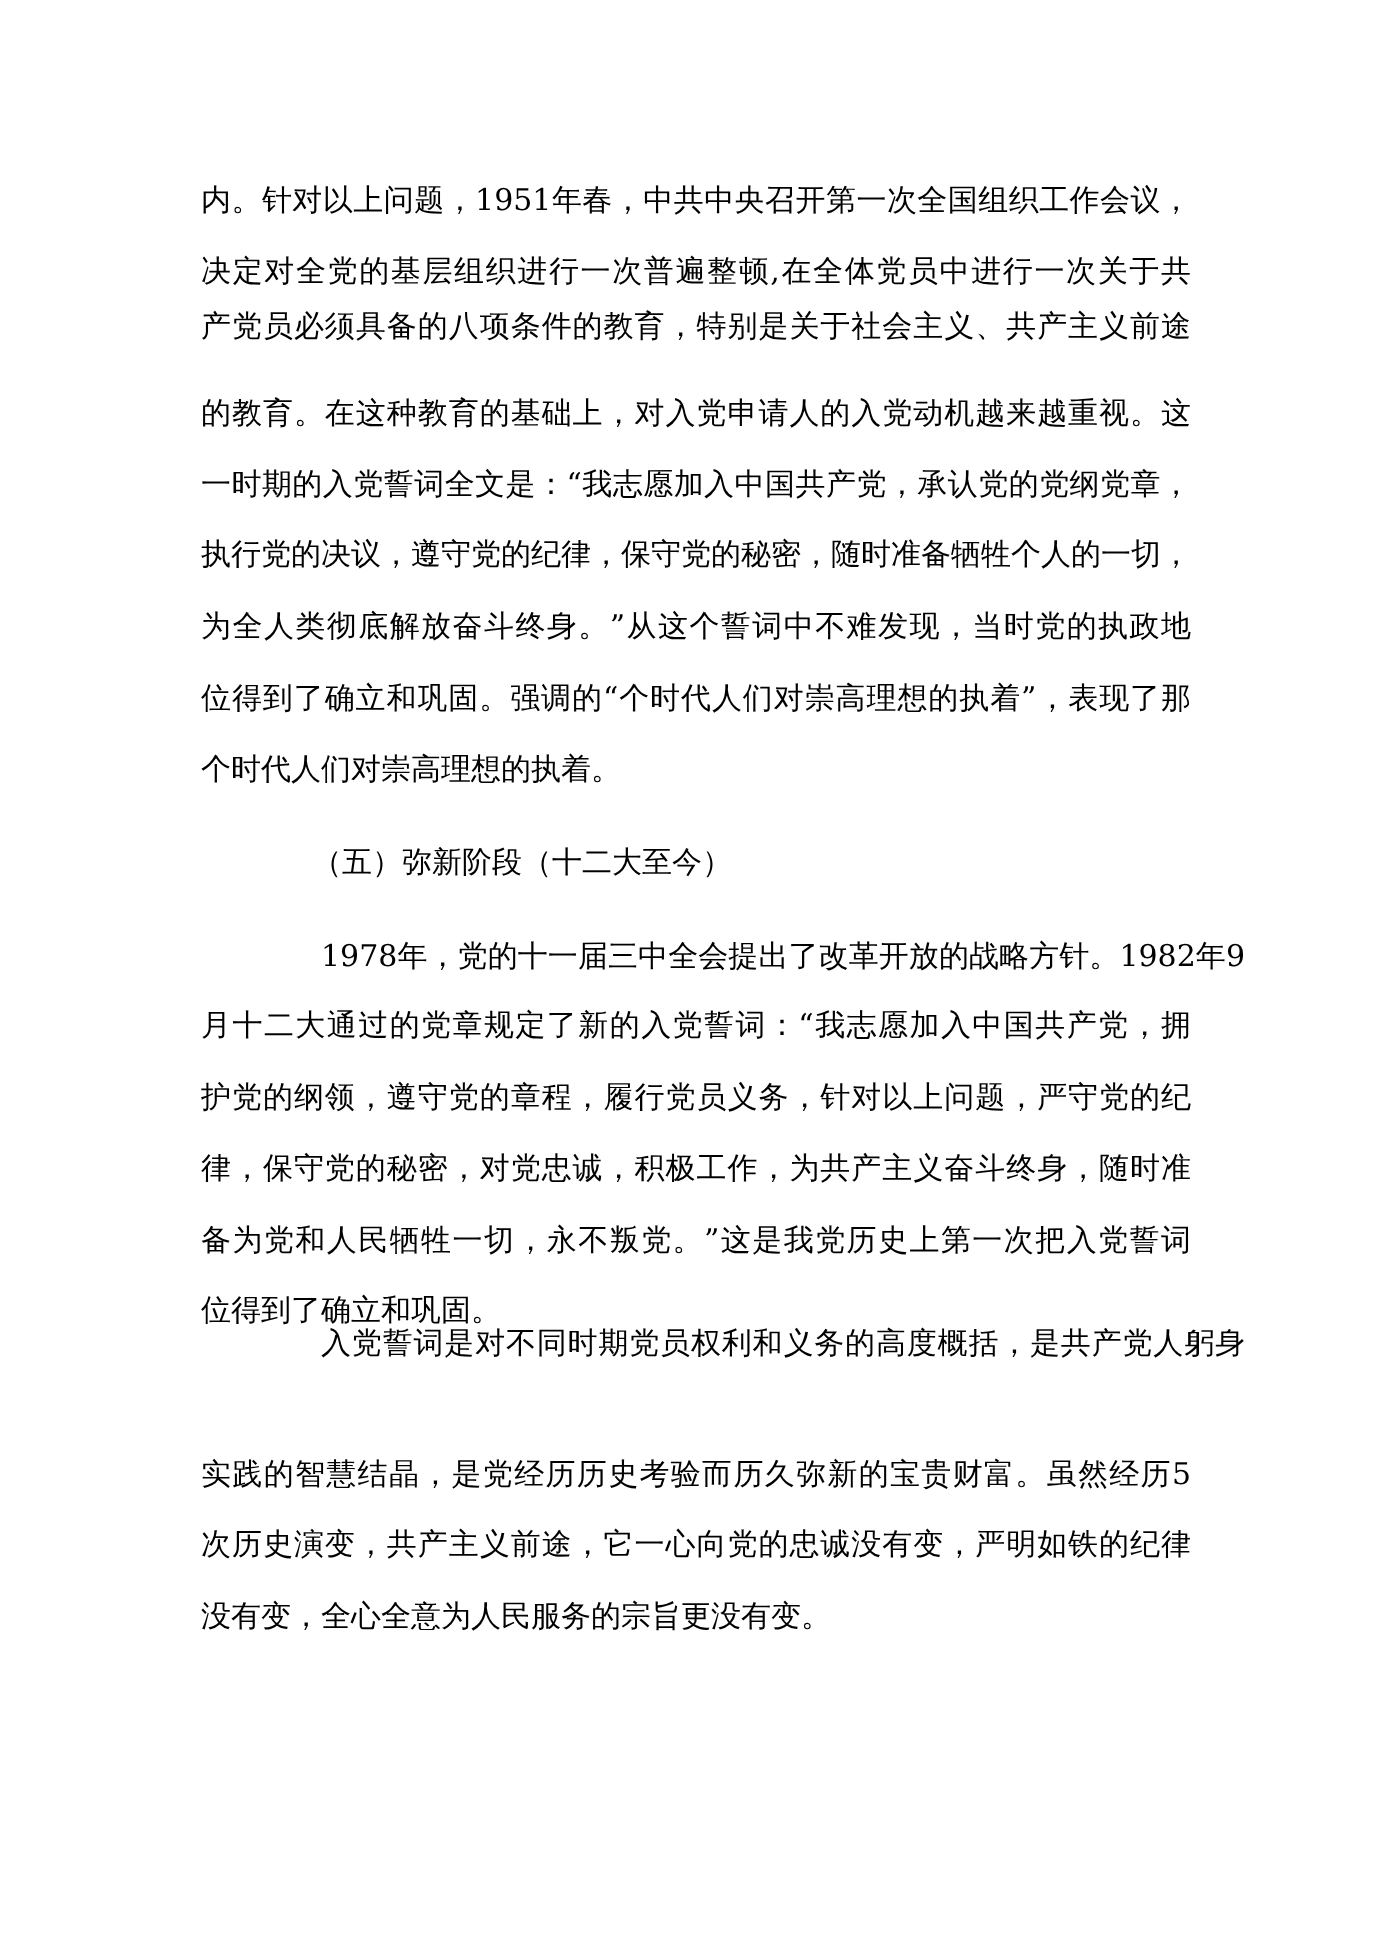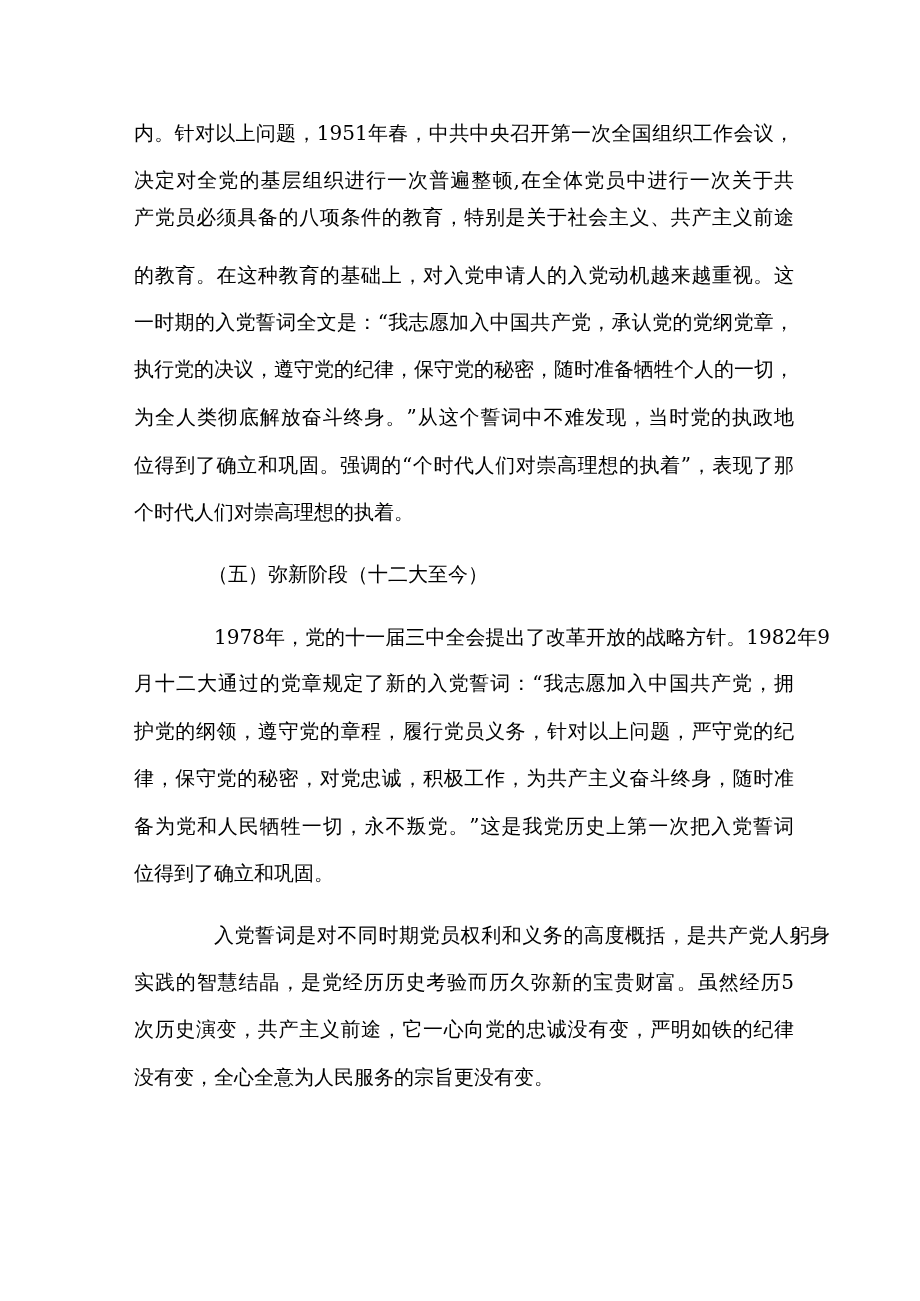--- a/index.html
+++ b/index.html
@@ -44,20 +44,20 @@
   <div>
     <div class="line indent" style="top:622px">1978年，党的十一届三中全会提出了改革开放的战略方针。1982年9</div>
     <div class="line" style="top:668px">月十二大通过的党章规定了新的入党誓词：“我志愿加入中国共产党，拥</div>
     <div class="line" style="top:716px">护党的纲领，遵守党的章程，履行党员义务，针对以上问题，严守党的纪</div>
     <div class="line" style="top:763px">律，保守党的秘密，对党忠诚，积极工作，为共产主义奋斗终身，随时准</div>
     <div class="line" style="top:811px">备为党和人民牺牲一切，永不叛党。”这是我党历史上第一次把入党誓词</div>
     <div class="line last" style="top:858px">位得到了确立和巩固。</div>
   </div>
 
   <div>
-    <div class="line indent" style="top:920px">入党誓词是对不同时期党员权利和义务的高度概括，是共产党人躬身</div>
+    <div class="line indent" style="top:880px">入党誓词是对不同时期党员权利和义务的高度概括，是共产党人躬身</div>
     <div class="line" style="top:967px">实践的智慧结晶，是党经历历史考验而历久弥新的宝贵财富。虽然经历5</div>
     <div class="line" style="top:1014px">次历史演变，共产主义前途，它一心向党的忠诚没有变，严明如铁的纪律</div>
     <div class="line last" style="top:1062px">没有变，全心全意为人民服务的宗旨更没有变。</div>
   </div>
 
 
 </div>
 
 </body></html>

